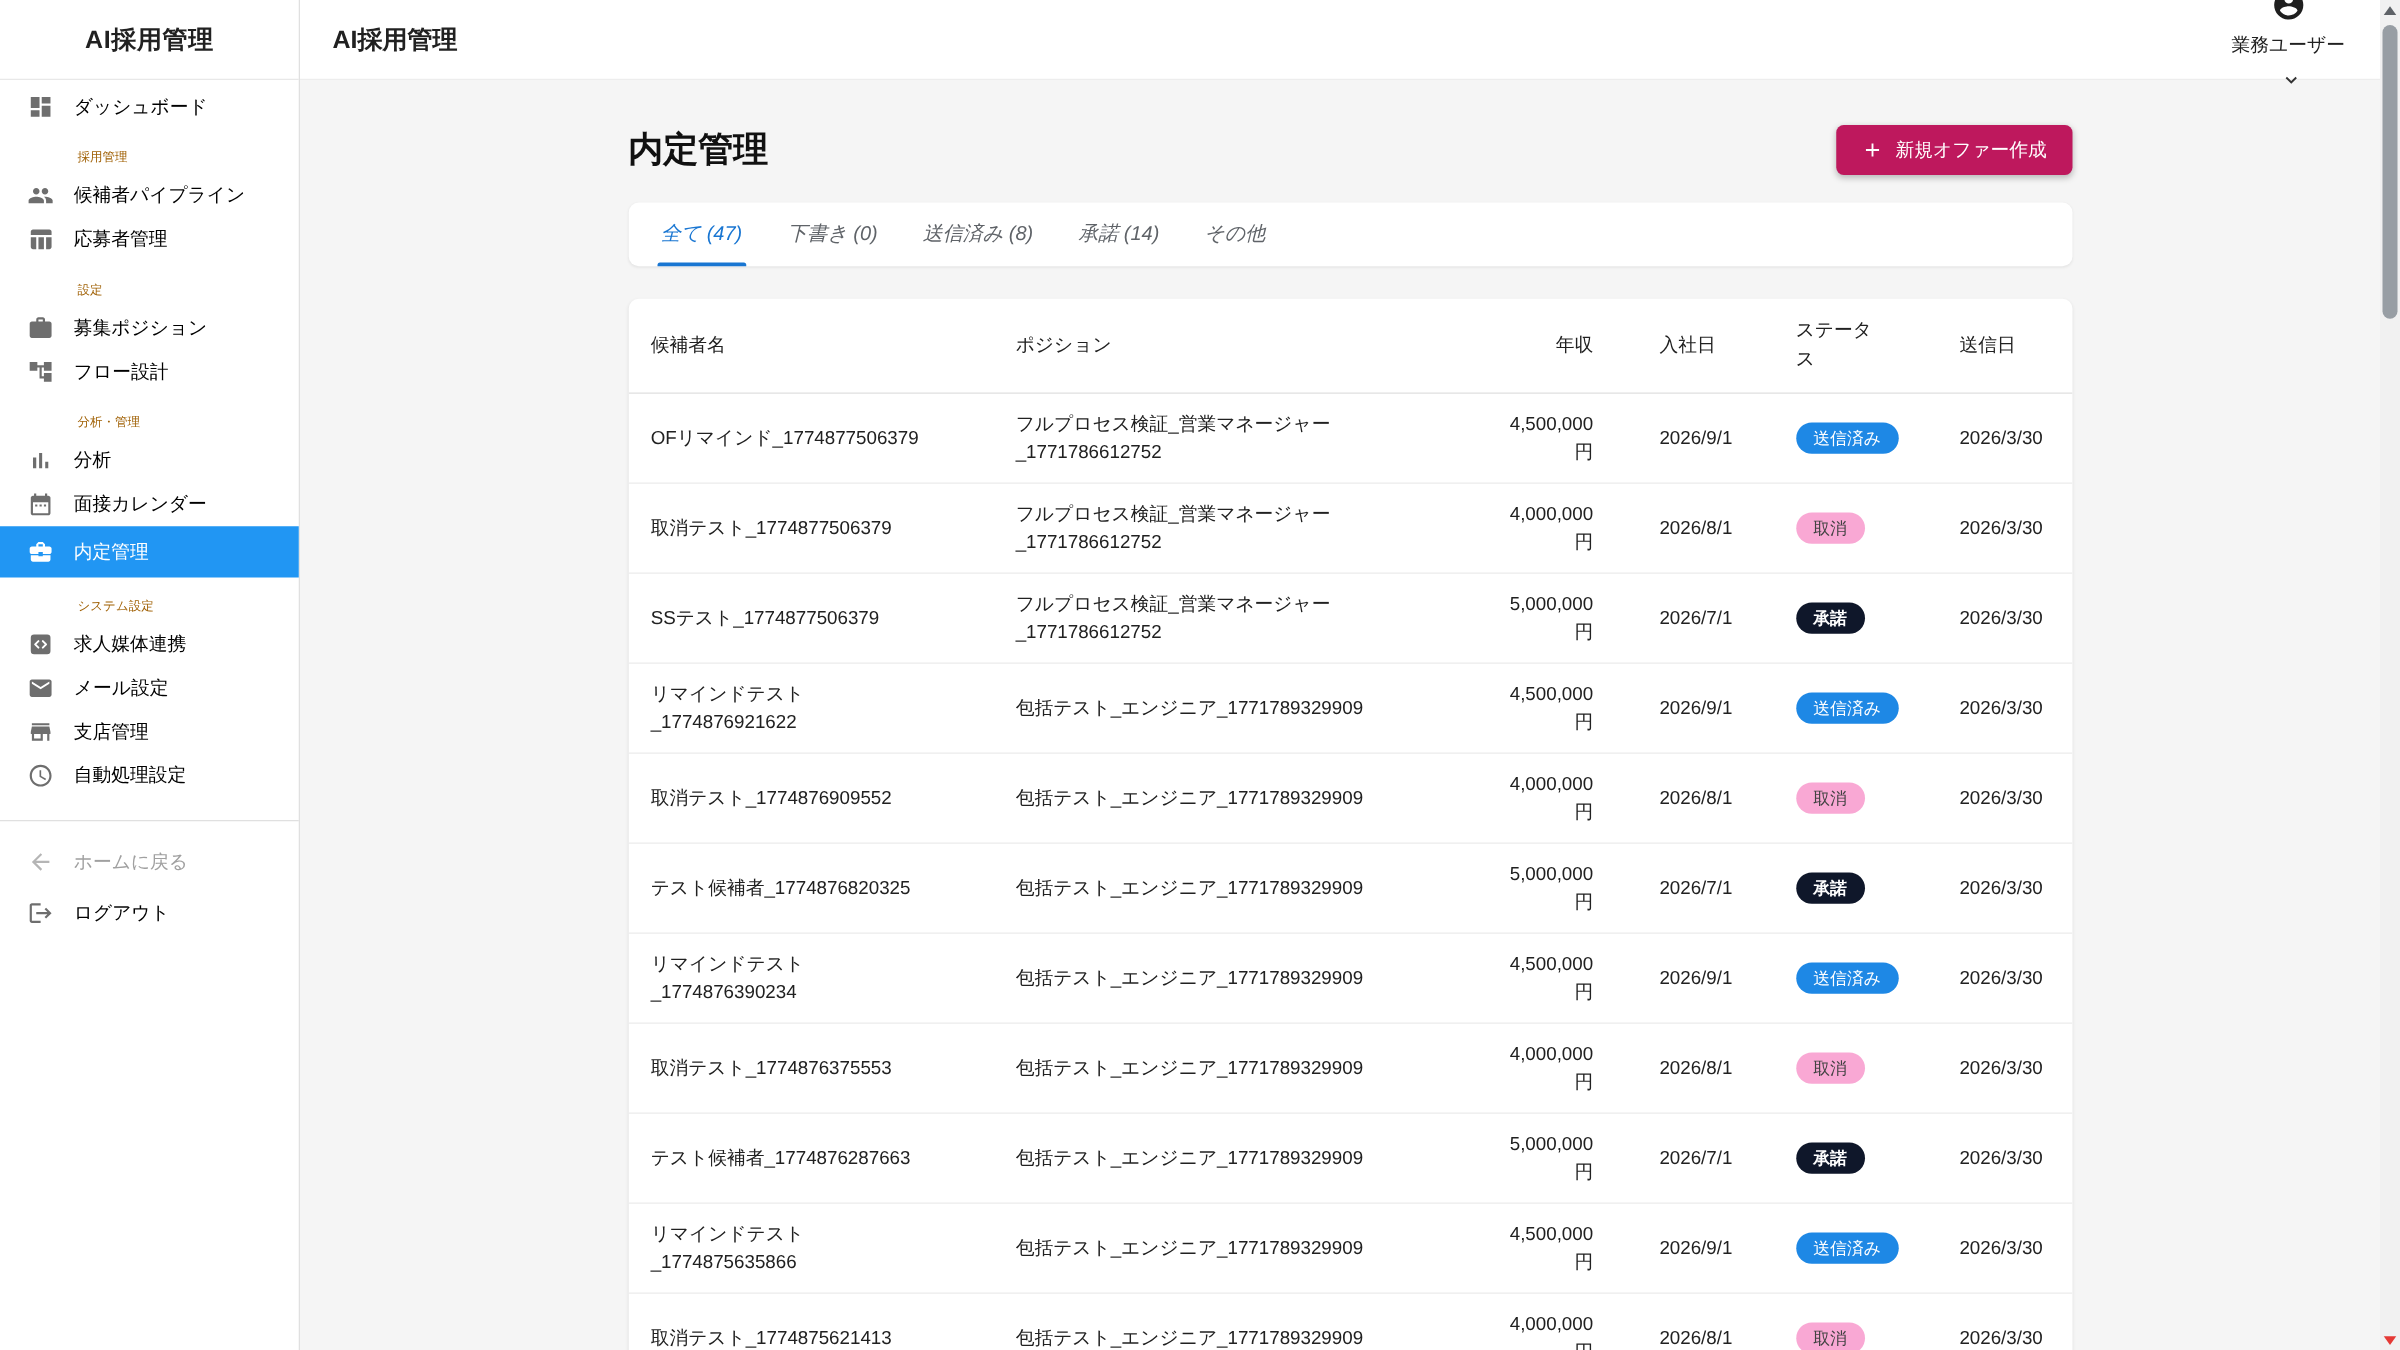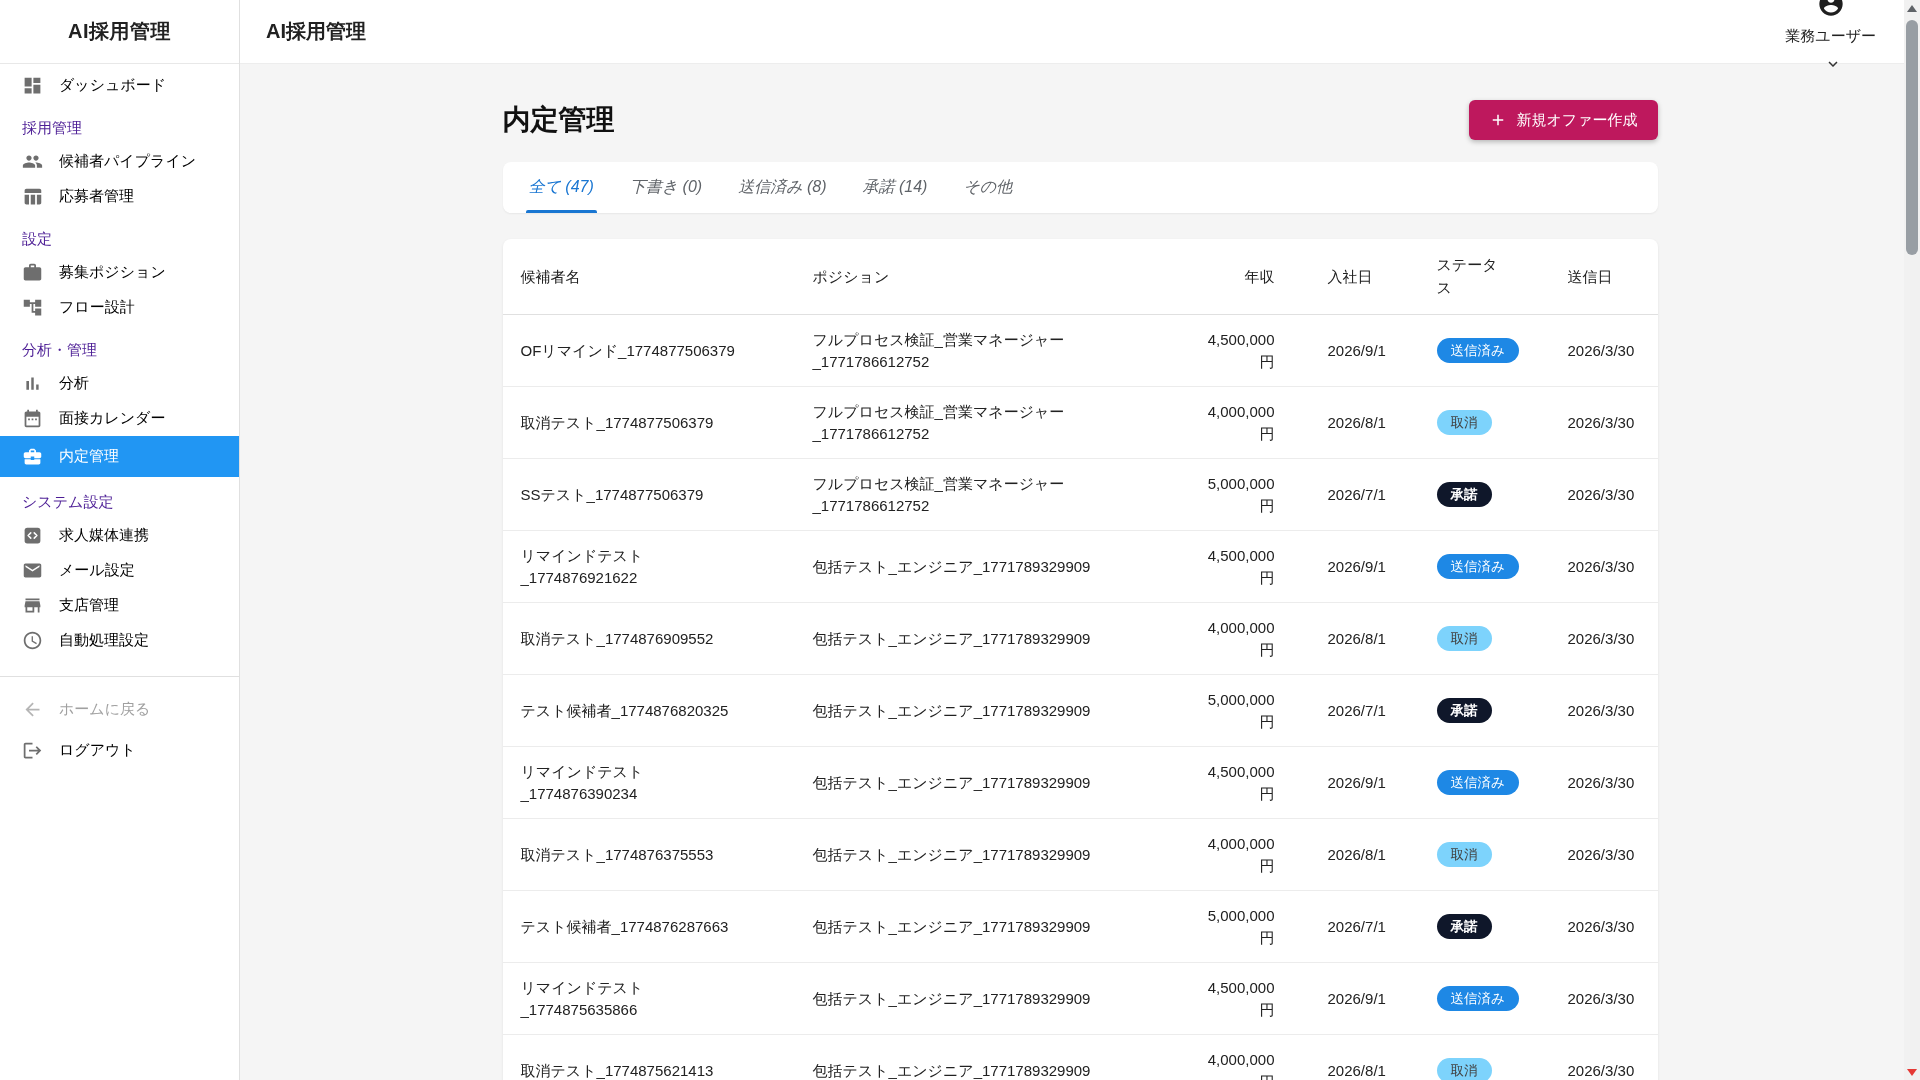--- a/index.html
+++ b/index.html
@@ -16,21 +16,21 @@
   .sidebar-header { height:64px; flex:none; display:flex; align-items:center; justify-content:center;
     border-bottom:1px solid #e8e8e8; font-size:20px; font-weight:700; letter-spacing:.5px; }
   .sidebar-nav { padding-top:4px; }
   .nav-item { display:flex; align-items:center; gap:16px; padding:7px 22px; font-size:15px; color:#000000; cursor:pointer; }
   .nav-item .nav-icon { width:21px; height:21px; display:flex; flex:none; }
   .nav-item svg { width:21px; height:21px; fill:#6e6e6e; }
   .nav-item.active { background:#2196F3; color:#fff; padding:10px 22px; }
   .nav-item.active svg { fill:#fff; }
   .nav-item.disabled { color:#a0a0a0; }
   .nav-item.disabled svg { fill:#b5b5b5; }
-  .nav-section { padding:16px 22px 6px; font-size:15px; color:#4c1d95; }
+  .nav-section { padding:16px 22px 6px; font-size:10px; color:#a16207;margin-left:40px; }
   .sidebar-footer { margin-top:18px; border-top:1px solid #e0e0e0; padding-top:12px; }
   .sidebar-footer .nav-item { padding:10px 22px; }
 
   
   .main { flex:1; display:flex; flex-direction:column; min-width:0; position:relative; }
   .topbar { height:64px; flex:none; background:#fff; border-bottom:1px solid #ededed;
     display:flex; align-items:center; justify-content:space-between; padding:0 44px 0 26px; }
   .topbar-title { font-size:20px; font-weight:700; }
   .user-chip { display:flex; align-items:center; gap:9px; cursor:pointer;flex-direction:column; }
   .user-chip .avatar { width:28px; height:28px; display:flex; }
@@ -65,21 +65,21 @@
   .c1 { padding-left:16px; padding-right:10px; }
   .c2 { text-align:right; padding-right:1px; }
   .c3 { padding-left:28px; }
   .c4 { padding-left:18px; }
   .c5 { padding-left:10px; }
   .c6 { padding-left:0; }
   .t-head .c6 { padding-left:34px; }
   .hwrap { display:inline-block; max-width:4.3em; line-height:1.5; }
   .badge { display:inline-block; padding:6px 14px; border-radius:999px; font-size:13.5px; line-height:1; white-space:nowrap; }
   .badge.sent { background:#1E88E5; color:#fff; }
-  .badge.cancelled { background:#7dd3fc; color:#424242; }
+  .badge.cancelled { background:#f9a8d4; color:#424242; }
   .badge.accepted { background:#0f172a; color:#fff;font-weight:bold; }
   .actions { display:flex; align-items:center; gap:14px; }
   .action { display:flex; cursor:pointer; }
   .action svg { width:21px; height:21px; }
   .action.view svg { fill:#757575; }
   .action.cancel svg { fill:#F57C00; }
   .action.delete svg { fill:#D32F2F; }
 
   
   .scrollbar { position:fixed; right:0; top:0; width:16px; height:1080px; background:#f1f1f1; z-index:40; }

